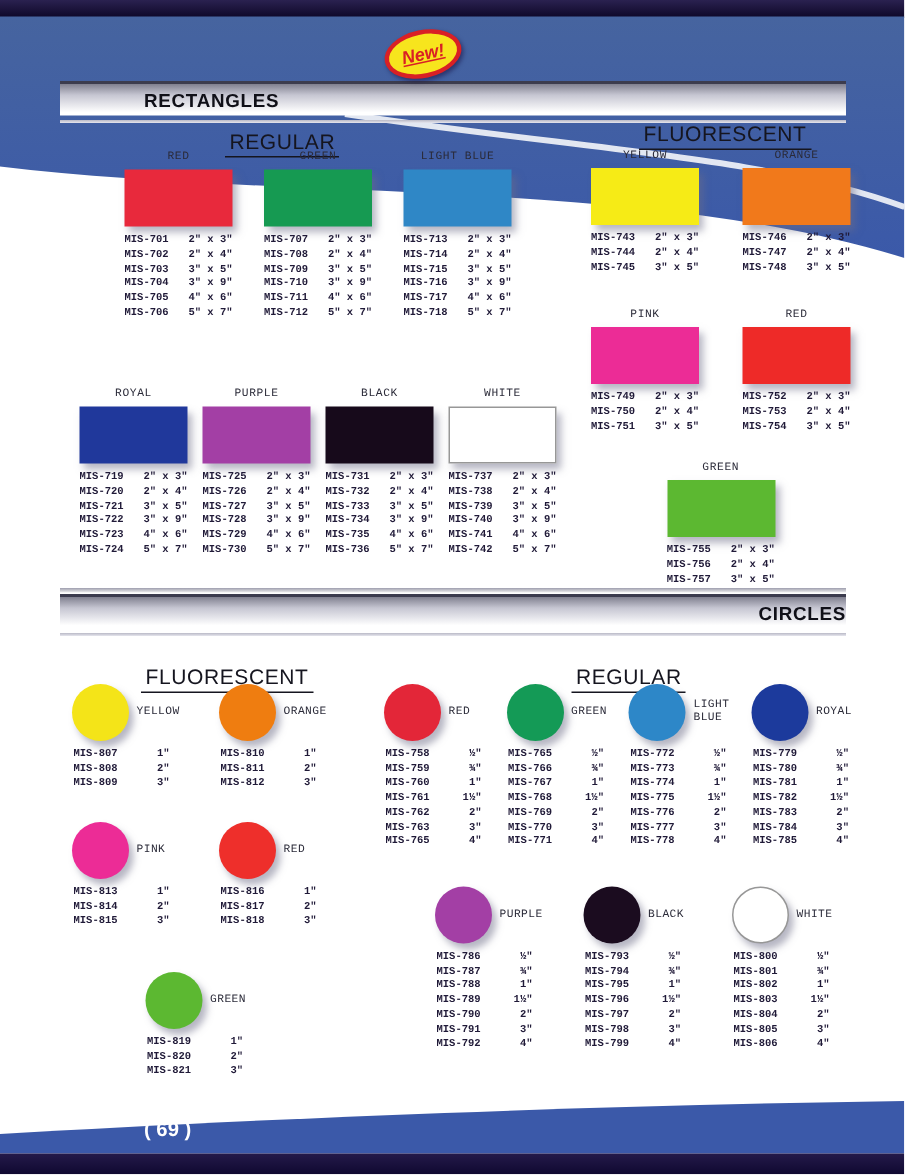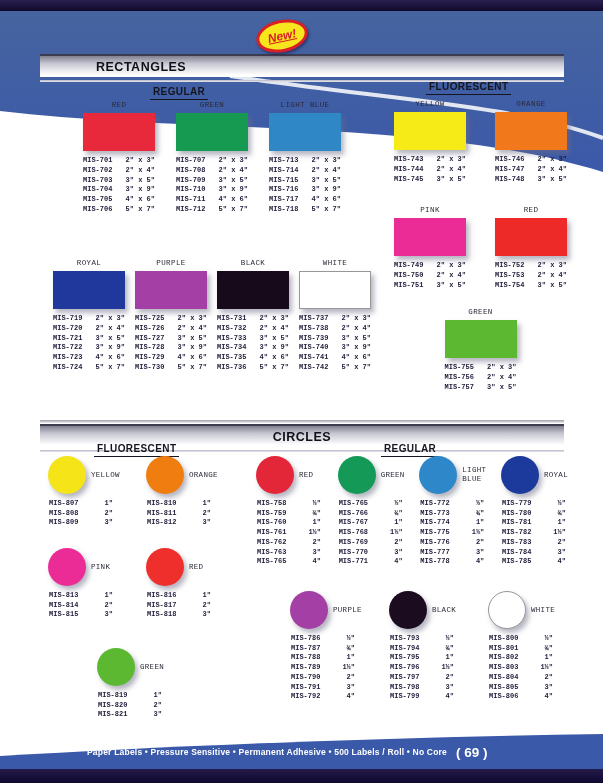--- a/index.html
+++ b/index.html
@@ -21,25 +21,25 @@
                      2px 2px 0 #1a1245,1px 1px 0 #1a1245;}
 
   .section-bar{position:absolute;left:40px;width:524px;height:21px;z-index:2;
          background:linear-gradient(180deg,#80808f 0%,#c6c6d2 35%,#ffffff 90%);
          border-top:2px solid #3c3c4e;display:flex;align-items:center;
          font-weight:bold;font-size:12.5px;color:#101018;letter-spacing:.5px;}
   .section-bar::after{content:'';position:absolute;left:0;right:0;bottom:-5px;height:2px;
          background:linear-gradient(180deg,#b9b9c6,#e6e6ee);}
   #rect-bar{top:54px;}
   #rect-bar .bar-label{padding-left:56px;}
-  #circ-bar{top:424px;justify-content:center;}
+  #circ-bar{top:396px;justify-content:flex-end;}
   #circ-bar::before{content:'';position:absolute;left:0;right:0;top:-6px;height:3px;
          background:linear-gradient(180deg,#9e9eae,#eee);}
 
-  .sub-title{position:absolute;z-index:2;font-size:10px;font-weight:bold;color:#15151f;
+  .sub-title{position:absolute;z-index:2;font-size:14px;font-weight:normal;color:#15151f;
          letter-spacing:.4px;}
   .sub-title span{display:inline-block;padding:0 3px 2px 3px;border-bottom:1.5px solid #15151f;}
   #rect-sub-regular{left:150px;top:86px;}
   #rect-sub-fluor{left:426px;top:81px;}
   #circ-sub-fluor{left:94px;top:443px;}
   #circ-sub-regular{left:381px;top:443px;}
 
   .row{position:absolute;display:flex;justify-content:space-between;z-index:2;font-family:Liberation Mono, monospace;}
   #rect-reg-row1{left:83px;top:100px;width:258px;}
   #rect-reg-row2{left:53px;top:258px;width:318px;}
@@ -795,17 +795,16 @@
           </div>
           <div class="irow">
             <span class="part">MIS-806</span>
             <span class="size">4"</span>
           </div>
         </div>
       </div>
     </div>
 
   <div class="footer-line">
-    <span class="footer-text">Paper Labels • Pressure Sensitive • Permanent Adhesive • 500 Labels / Roll • No Core</span>
     <span class="page-num">( 69 )</span>
   </div>
 
 </div>
 
 </body></html>

